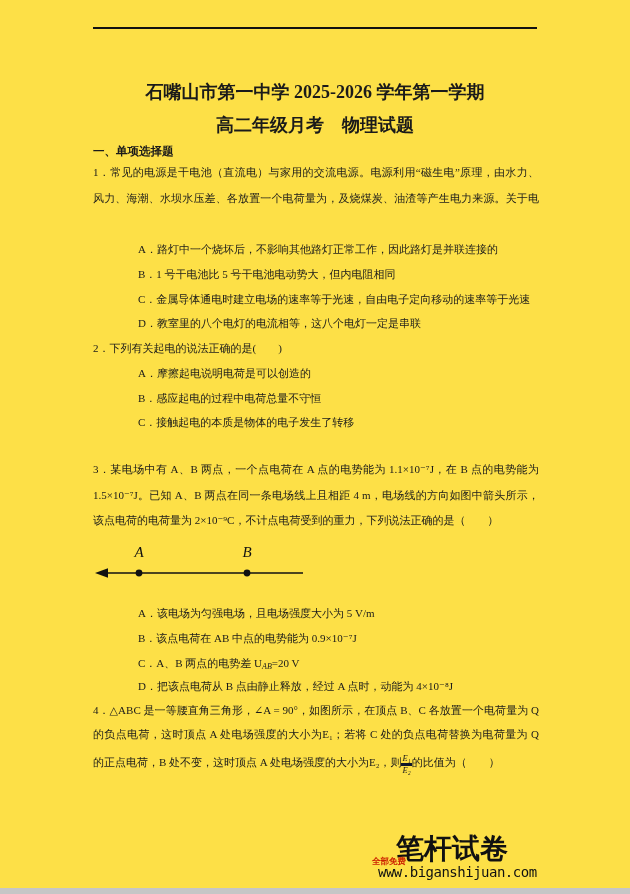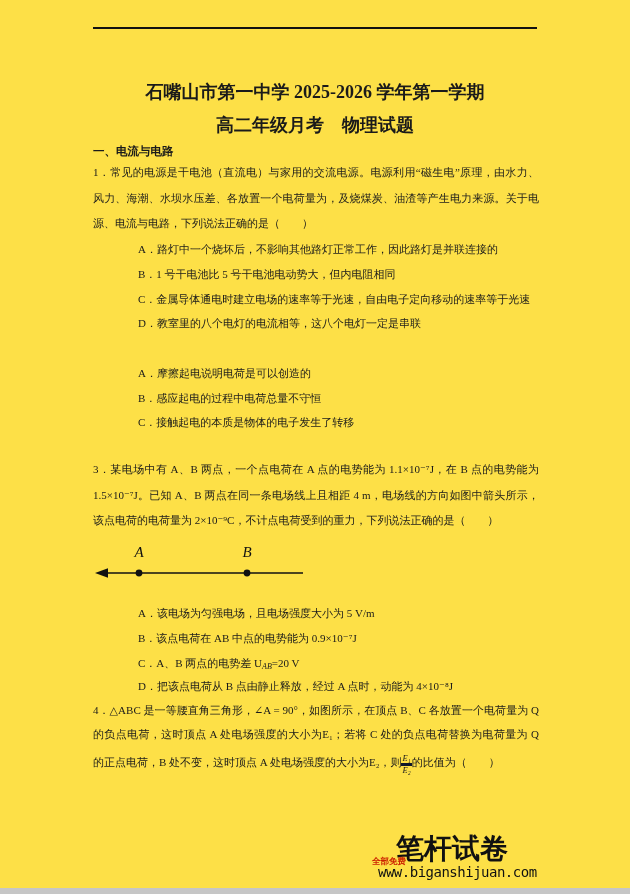--- a/index.html
+++ b/index.html
@@ -73,30 +73,30 @@
 </head>
 <body>
 
 <div class="page">
 
   <div class="top-rule"></div>
 
   <div class="title title1">石嘴山市第一中学 2025-2026 学年第一学期</div>
   <div class="title title2">高二年级月考　物理试题</div>
 
-  <div class="section-heading">一、电流与电路</div>
+  <div class="section-heading">一、单项选择题</div>
 
   <div class="tline fill" style="top:165px">1．常见的电源是干电池（直流电）与家用的交流电源。电源利用“磁生电”原理，由水力、</div>
   <div class="tline fill" style="top:191px">风力、海潮、水坝水压差、各放置一个电荷量为，及烧煤炭、油渣等产生电力来源。关于电</div>
-  <div class="tline" style="top:216px">源、电流与电路，下列说法正确的是（　　）</div>
   <div class="tline opt" style="top:242px">A．路灯中一个烧坏后，不影响其他路灯正常工作，因此路灯是并联连接的</div>
   <div class="tline opt" style="top:267px">B．1 号干电池比 5 号干电池电动势大，但内电阻相同</div>
   <div class="tline opt" style="top:292px">C．金属导体通电时建立电场的速率等于光速，自由电子定向移动的速率等于光速</div>
   <div class="tline opt" style="top:316px">D．教室里的八个电灯的电流相等，这八个电灯一定是串联</div>
 
+  <div class="tline" style="top:341px">2．下列有关起电的说法正确的是(　　)</div>
   <div class="tline opt" style="top:366px">A．摩擦起电说明电荷是可以创造的</div>
   <div class="tline opt" style="top:391px">B．感应起电的过程中电荷总量不守恒</div>
   <div class="tline opt" style="top:415px">C．接触起电的本质是物体的电子发生了转移</div>
 
   <div class="tline fill" style="top:462px">3．某电场中有 A、B 两点，一个点电荷在 A 点的电势能为 1.1×10⁻⁷J，在 B 点的电势能为</div>
   <div class="tline fill" style="top:488px">1.5×10⁻⁷J。已知 A、B 两点在同一条电场线上且相距 4 m，电场线的方向如图中箭头所示，</div>
   <div class="tline" style="top:513px">该点电荷的电荷量为 2×10⁻⁹C，不计点电荷受到的重力，下列说法正确的是（　　）</div>
 
   <svg class="figure-svg" width="215" height="46" viewBox="0 0 215 46">
     <line x1="12" y1="33" x2="210" y2="33" stroke="#111" stroke-width="1.6"></line>

